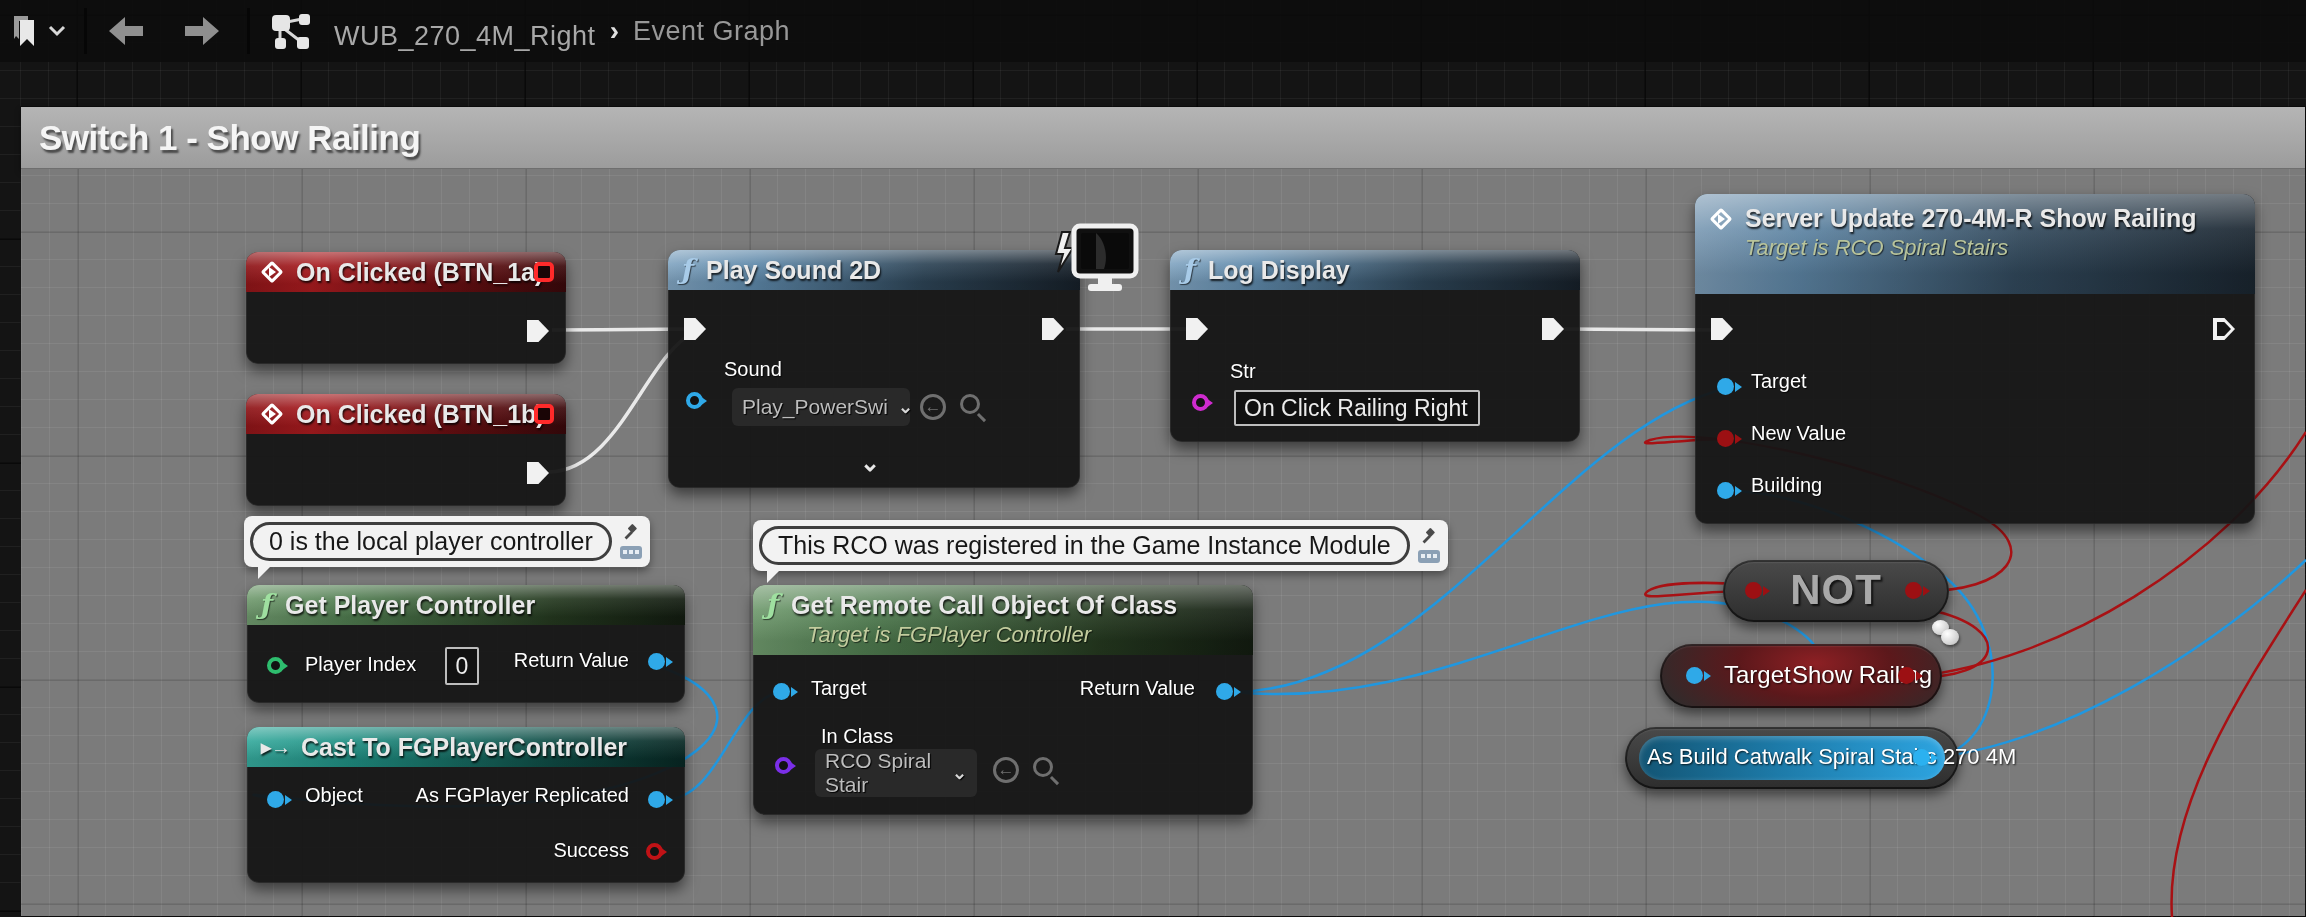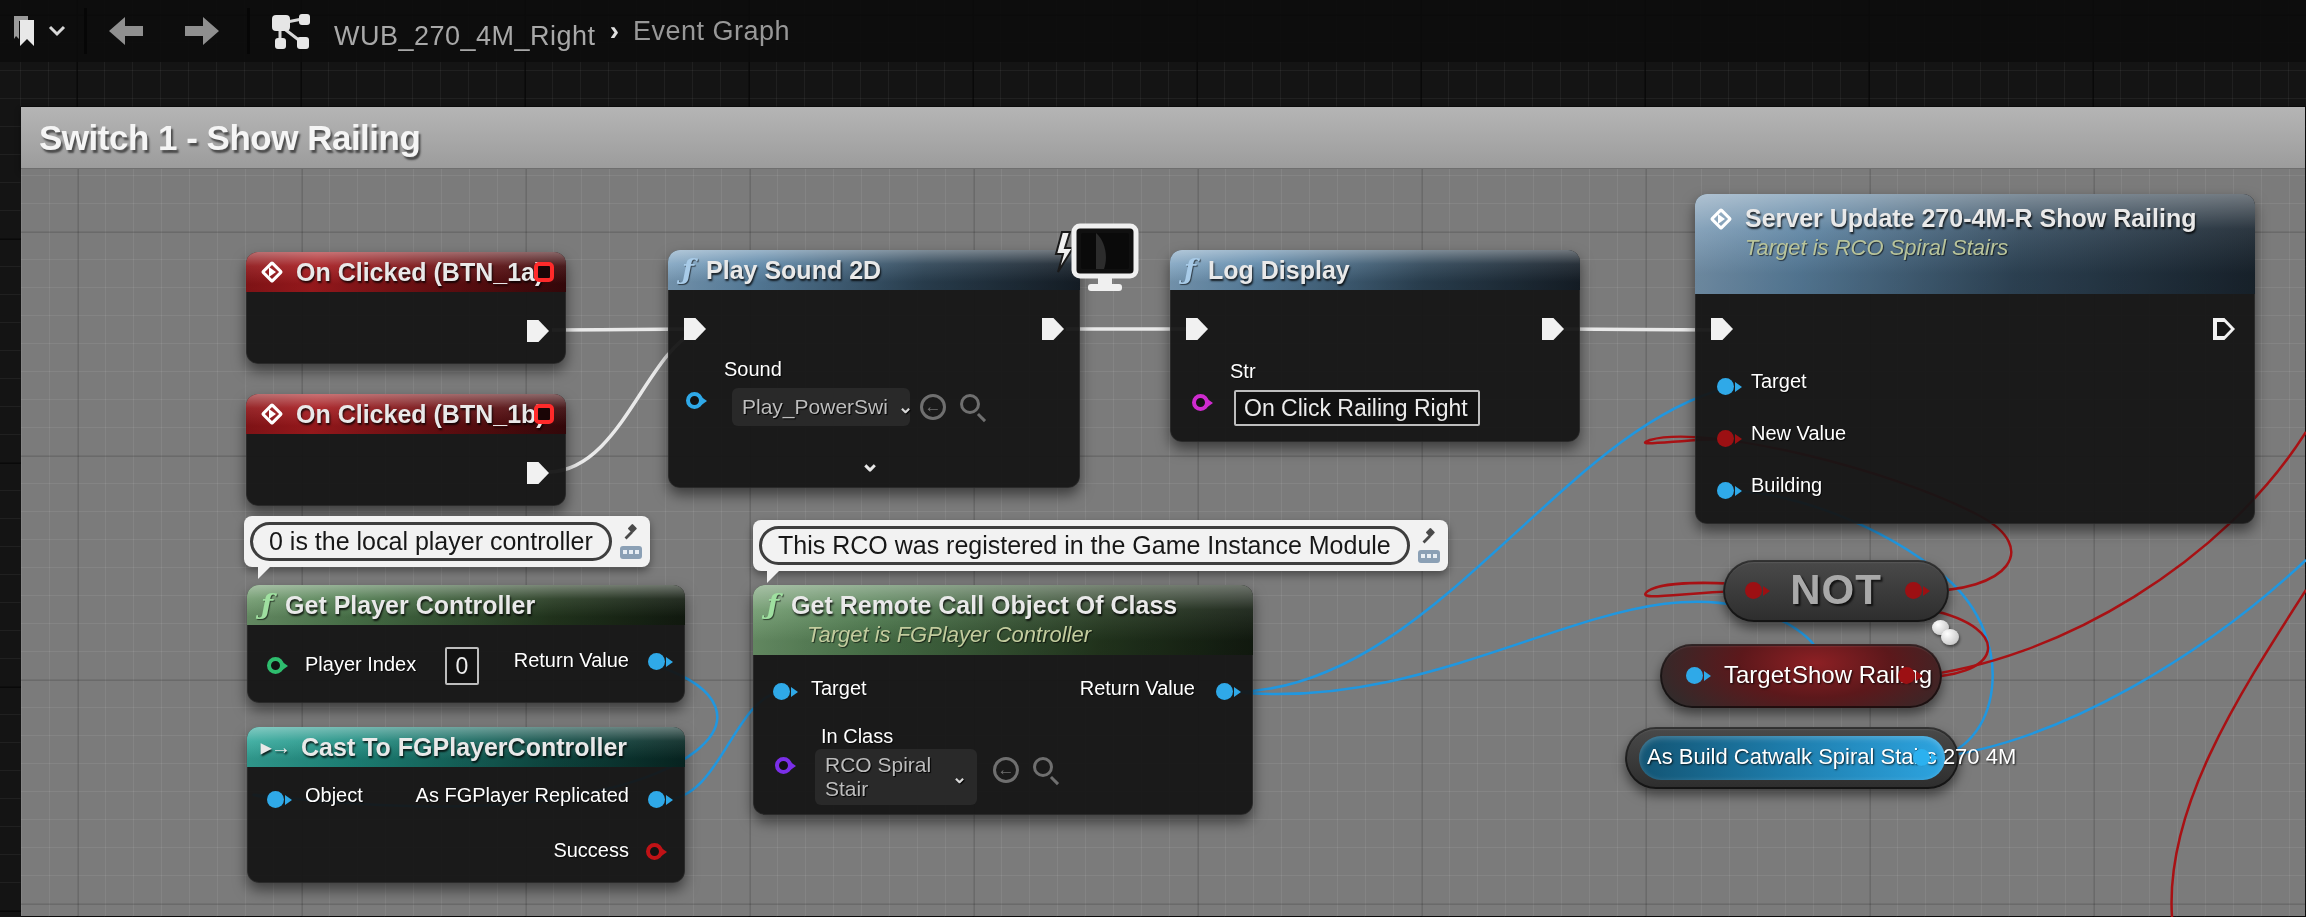--- a/index.html
+++ b/index.html
@@ -303,21 +303,21 @@
         <span class="ntitle">Get Remote Call Object Of Class</span>
       </div>
       <span class="nsub" style="margin-left:40px;color:#c3cc9e;">Target is FGPlayer Controller</span>
     </div>
     <span class="dpin" style="--c:#2fa9e8;left:20px;top:98px;"></span>
     <span class="plabel" style="left:58px;top:92px;">Target</span>
     <span class="plabel pr" style="right:58px;top:92px;">Return Value</span>
     <span class="dpin" style="--c:#2fa9e8;left:463px;top:98px;"></span>
     <span class="plabel" style="left:42px;top:140px;margin-left:26px;">In Class</span>
     <span class="dpin hollow" style="--c:#7b2fe8;left:22px;top:172px;"></span>
-    <div class="dropdown" style="left:62px;top:164px;width:162px;height:56px;">
+    <div class="dropdown" style="left:62px;top:164px;width:162px;height:48px;">
       <span style="overflow:hidden;max-width:118px;">RCO Spiral Stair</span>
       <span class="chev">⌄</span>
     </div>
     <span class="icirc" style="left:240px;top:172px;">←</span>
     <span class="isearch" style="left:280px;top:172px;"></span>
   </div>
 
   <div class="pill" style="left:1723px;top:560px;width:226px;height:62px;">
     <span class="pill-not-label">NOT</span>
     <span class="dpin" style="--c:#9c1013;left:22px;top:22px;"></span>

